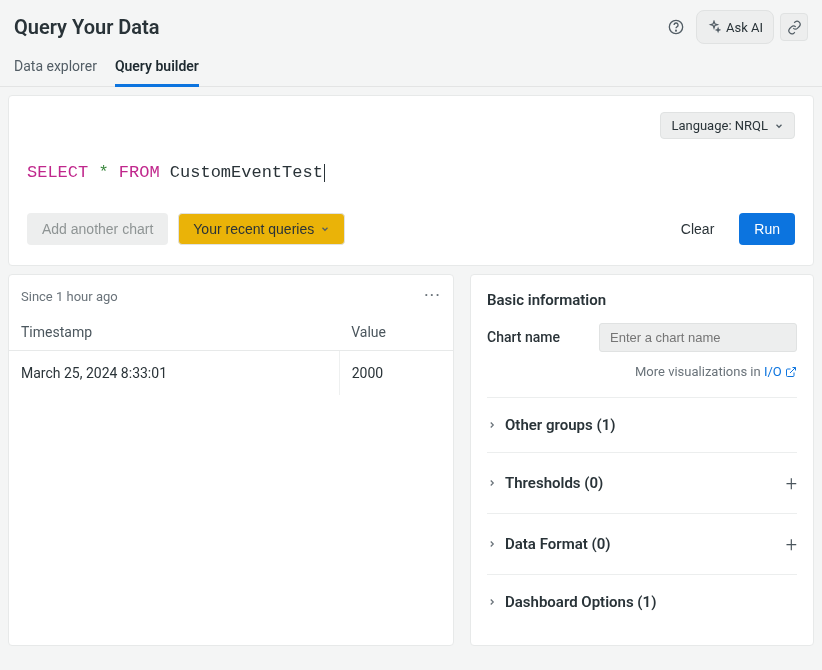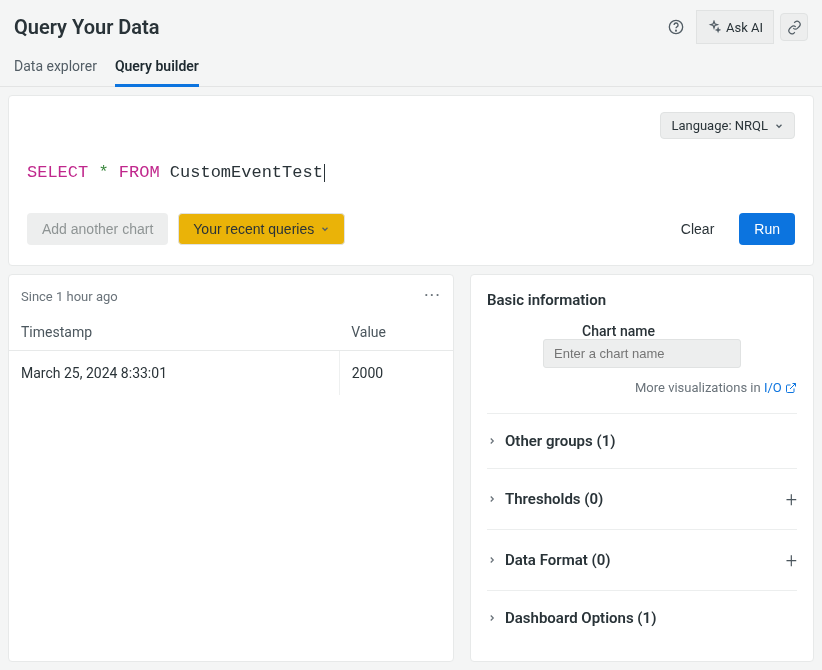--- a/index.html
+++ b/index.html
@@ -38,21 +38,21 @@
   border: 1px solid #e0e2e2;
   cursor: pointer;
 }
 .icon-btn.plain { background: transparent; border: 1px solid transparent; }
 .ask-ai {
   display: flex;
   align-items: center;
   gap: 5px;
   height: 28px;
   padding: 16px 10px;
-  border-radius: 0;
+  border-radius: 8px;
   background: #edeeee;
   border: 1px solid #e0e2e2;
   cursor: pointer;
   font-size: 13px;
 }
 .tabs {
   display: flex;
   gap: 18px;
   padding: 0 14px;
   border-bottom: 1px solid #e3e4e4;
@@ -158,21 +158,20 @@
   background: #fff;
   border: 1px solid #e7e9e9;
   border-radius: 4px;
   padding: 16px 16px;
 }
 .section-title { font-size: 15px; font-weight:600; margin-bottom: 14px;}
 .form-row {
   display:flex;
   align-items:center;
   margin-bottom: 12px;
-  flex-direction: column;
 }
 .form-label { width: 120px; font-size: 14px; color:#2a3338; font-weight:500;}
 .text-input {
   flex:1;
   background:#edeeee;
   border:1px solid #e0e2e2;
   border-radius:3px;
   padding: 6px 10px;
   font-size:13px;
   color:#6a737a;

